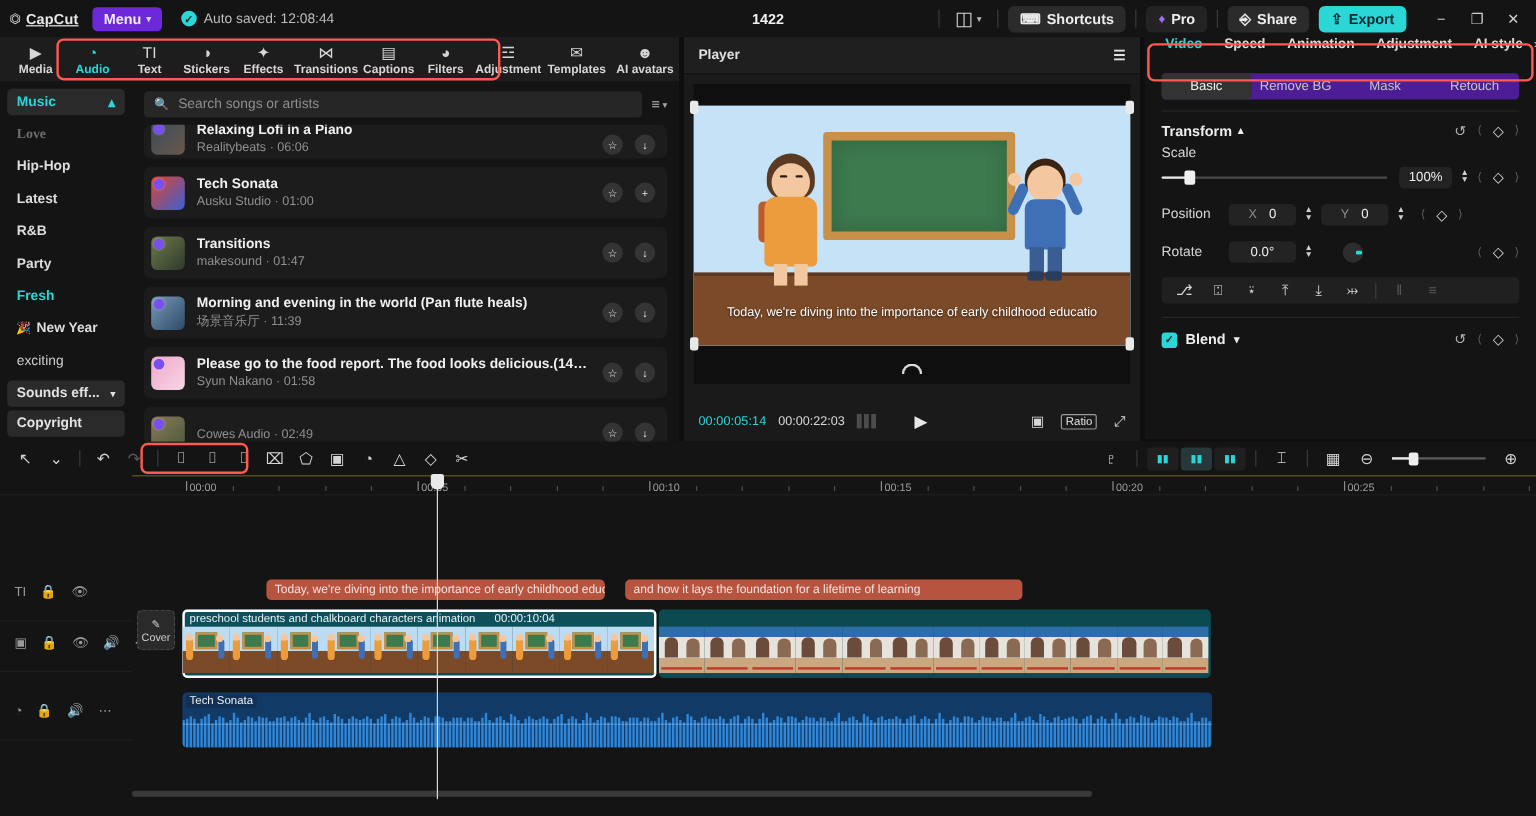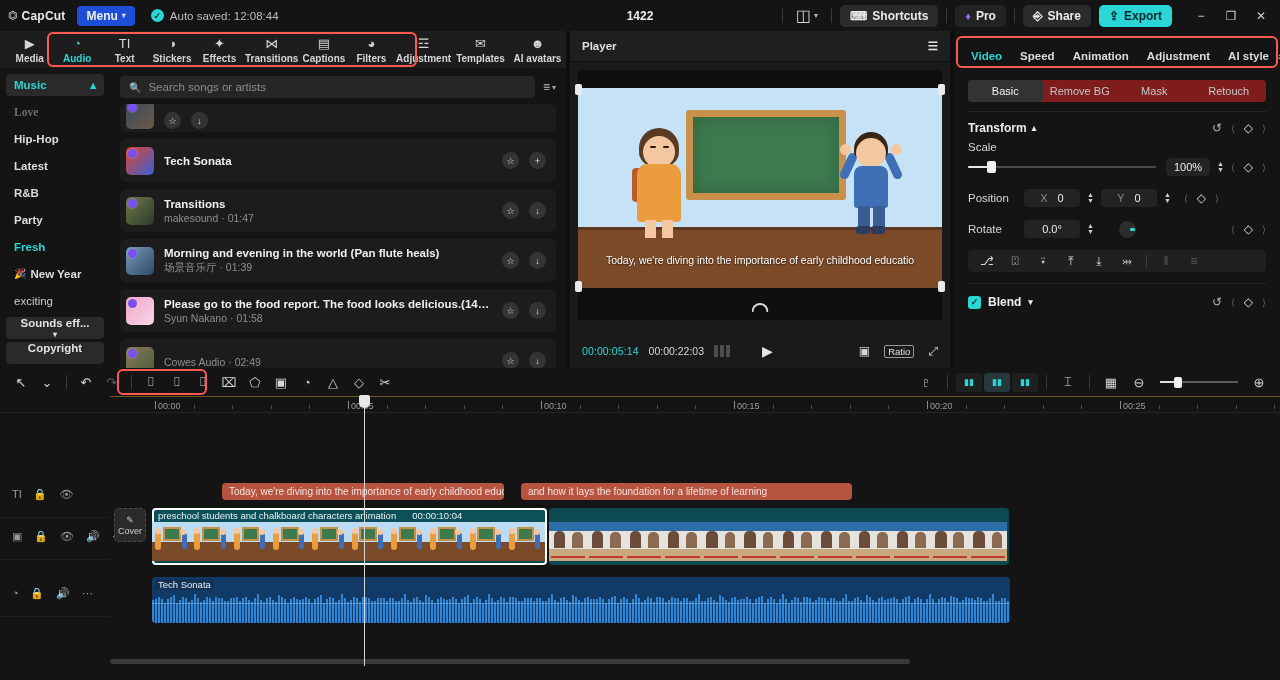--- a/index.html
+++ b/index.html
@@ -13,23 +13,23 @@
   }
   .app { position: relative; width: 1280px; height: 680px; }
 
   
   .titlebar {
     position: absolute; top: 0; left: 0; width: 1280px; height: 31px;
     background: #141414; display: flex; align-items: center;
   }
   .logo-wrap { display: flex; align-items: center; gap: 4px; margin-left: 8px; }
   .logo-glyph { font-size: 11px; color: #dcdcdc; }
-  .logo-text { font-size: 12px; font-weight: 600; color: #e9e9e9; letter-spacing: .2px; }
+  .logo-text { font-size: 12px; font-weight: 600; color: #e9e9e9; letter-spacing: .2px; text-decoration: underline; }
   .menu-btn {
-    margin-left: 12px; background: #1d4ed8; border-radius: 4px;
+    margin-left: 12px; background: #6d28d9; border-radius: 4px;
     padding: 3px 9px; font-size: 12px; font-weight: 700; color: #eee;
     display: flex; align-items: center; gap: 4px;
   }
   .caret { font-size: 8px; opacity: .85; }
   .autosave { margin-left: 16px; display: flex; align-items: center; gap: 6px; font-size: 11.5px; color: #bdbdbd; }
   .autosave .chk {
     width: 13px; height: 13px; border-radius: 50%; background: #2ad6d6;
     display: inline-flex; align-items: center; justify-content: center;
     color: #0d2b2b; font-size: 9px; font-weight: 700;
   }
@@ -80,21 +80,21 @@
   .rail-item {
     height: 27px; display: flex; align-items: center; gap: 4px;
     padding-left: 14px; font-size: 11.5px; font-weight: 700; color: #ddd;
   }
   .rail-item.dim { color: #6e6e6e; font-family: Liberation Serif, serif; }
   .rail-item.on { color: #2ad6d6; }
   .rail-item.plain { font-weight: 400; color: #ccc; }
   .rail-chip {
     margin: 3px 6px; height: 22px; border-radius: 4px; background: #2a2a2a;
     display: flex; align-items: center; justify-content: space-between;
-    padding: 0 8px; font-size: 11.5px; font-weight: 700; color: #e2e2e2; flex-direction: column;
+    padding: 0 8px; font-size: 11.5px; font-weight: 700; color: #e2e2e2;
   }
 
   
   .listpanel { position: absolute; top: 68px; left: 110px; width: 456px; height: 300px; background: #141414; }
   .searchrow { display: flex; align-items: center; gap: 8px; padding: 8px 10px 6px 10px; }
   .searchbox {
     flex: 1; height: 22px; background: #262626; border-radius: 4px;
     display: flex; align-items: center; gap: 7px; padding: 0 9px;
   }
   .searchbox .mag { font-size: 10px; color: #9a9a9a; }
@@ -173,27 +173,27 @@
   }
   .t-cur { color: #2ad6d6; font-weight: 400; letter-spacing: .1px; }
   .t-tot { color: #d8d8d8; }
   .grid-icon { display: flex; gap: 2px; opacity: .45; }
   .grid-icon i { display: block; width: 4px; height: 12px; background: #8a8a8a; }
   .play-tri { margin-left: 22px; color: #e6e6e6; font-size: 14px; }
   .pc-right { margin-left: auto; display: flex; align-items: center; gap: 14px; color: #d6d6d6; font-size: 12px; }
   .ratio-btn { border: 1px solid #9a9a9a; border-radius: 2px; padding: 0px 3px; font-size: 9.5px; color: #e2e2e2; }
 
   
-  .inspector { position: absolute; top: 39px; left: 954px; width: 326px; height: 337px; background: #141414; }
+  .inspector { position: absolute; top: 20px; left: 954px; width: 326px; height: 337px; background: #141414; }
   .insp-tabs { display: flex; align-items: center; gap: 0; height: 34px; padding: 0 8px; }
   .insp-tab { padding: 0 9px; font-size: 11.5px; font-weight: 700; color: #dcdcdc; white-space: nowrap; }
   .insp-tab.active { color: #2ad6d6; }
   .insp-more { margin-left: auto; color: #d0d0d0; font-size: 11px; }
   .seg {
-    margin: 7px 14px 0 14px; height: 22px; background: #7f1d1d; border-radius: 4px;
+    margin: 7px 14px 0 14px; height: 22px; background: #4c1d95; border-radius: 4px;
     display: flex; align-items: center;
   }
   .seg > div { flex: 1; text-align: center; font-size: 11px; color: #c6c6c6; line-height: 22px; border-radius: 4px; }
   .seg > div.on { background: #333333; color: #f1f1f1; }
   .hr { height: 1px; background: #262626; margin: 9px 14px 0 14px; }
   .sec-hdr {
     display: flex; align-items: center; justify-content: space-between;
     padding: 9px 14px 4px 14px;
   }
   .sec-title { font-size: 12px; font-weight: 700; color: #ededed; display: flex; align-items: center; gap: 5px; }
@@ -460,31 +460,36 @@
       <div class="sortbtn">
         <span>≡</span>
         <span class="caret">▾</span>
       </div>
     </div>
     <div class="songs" id="songs">
         <div class="song clipped">
           <div class="thumb" style="background:linear-gradient(135deg,#3a4a5a,#6a5a4a)">
             <span class="badge"></span>
           </div>
+          <div class="song-meta">
+            <div class="song-title">Relaxing Lofi in a Piano</div>
+            <div class="song-sub"><span>Realitybeats</span> · <span>06:06</span></div>
+          </div>
           <div class="song-acts">
             <span class="circ">☆</span>
             <span class="circ">↓</span>
           </div>
         </div>
         <div class="song">
           <div class="thumb" style="background:linear-gradient(135deg,#e0452e,#3b5fd4)">
             <span class="badge"></span>
           </div>
           <div class="song-meta">
             <div class="song-title">Tech Sonata</div>
+            <div class="song-sub"><span>Ausku Studio</span> · <span>01:00</span></div>
           </div>
           <div class="song-acts">
             <span class="circ">☆</span>
             <span class="circ">+</span>
           </div>
         </div>
         <div class="song">
           <div class="thumb" style="background:linear-gradient(135deg,#6f7a4a,#2e3a2a)">
             <span class="badge"></span>
           </div>
@@ -496,21 +501,21 @@
             <span class="circ">☆</span>
             <span class="circ">↓</span>
           </div>
         </div>
         <div class="song">
           <div class="thumb" style="background:linear-gradient(135deg,#7a9ab8,#2a4a66)">
             <span class="badge"></span>
           </div>
           <div class="song-meta">
             <div class="song-title">Morning and evening in the world (Pan flute heals)</div>
-            <div class="song-sub"><span>场景音乐厅</span> · <span>01:39</span></div>
+            <div class="song-sub"><span>场景音乐厅</span> · <span>11:39</span></div>
           </div>
           <div class="song-acts">
             <span class="circ">☆</span>
             <span class="circ">↓</span>
           </div>
         </div>
         <div class="song">
           <div class="thumb" style="background:linear-gradient(135deg,#f0a7c8,#f7d6e6)">
             <span class="badge"></span>
           </div>

